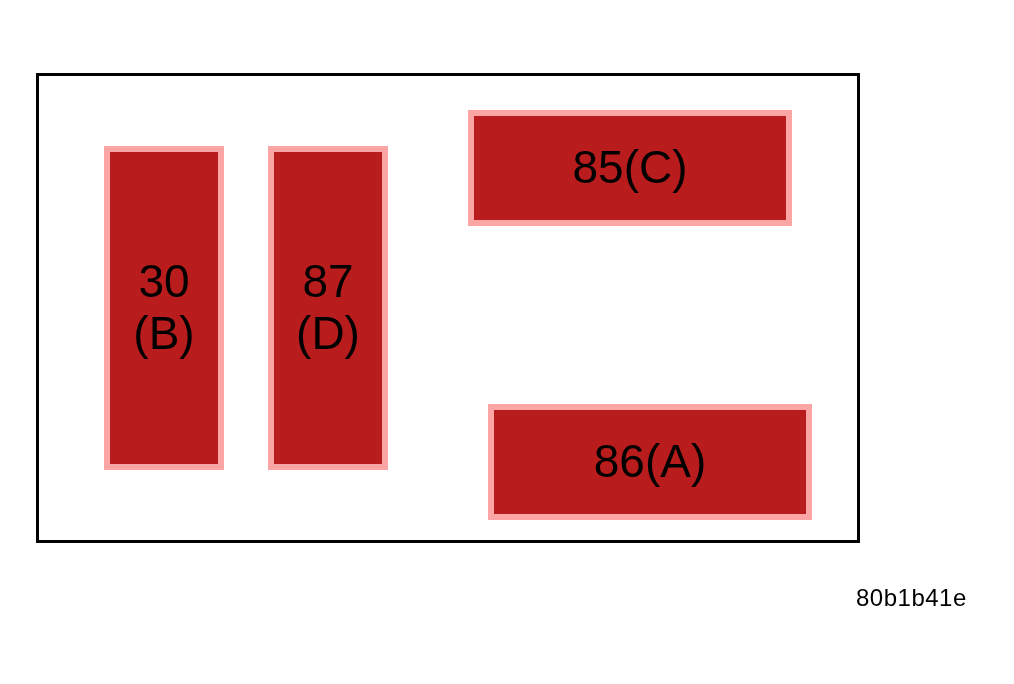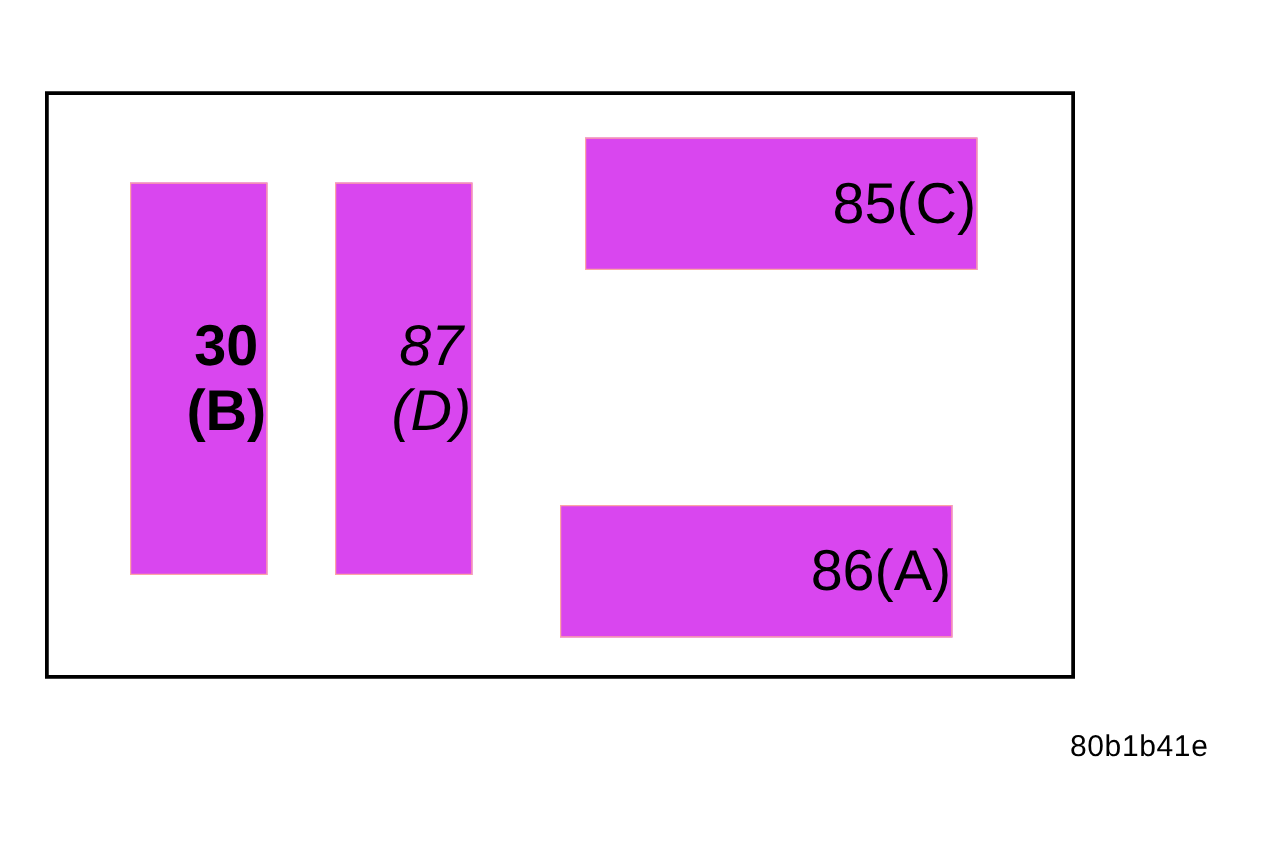--- a/index.html
+++ b/index.html
@@ -19,39 +19,39 @@
     position: absolute;
     left: 36px;
     top: 73px;
     width: 818px;
     height: 464px;
     border: 3px solid #000000;
     background: #ffffff;
   }
   .terminal {
     position: absolute;
-    border: 1px solid #fca5a5;
-    background: #d946ef;
+    border: 6px solid #fca5a5;
+    background: #b91c1c;
     display: flex;
     align-items: center;
-    justify-content: flex-end;
+    justify-content: center;
     color: #000000;
   }
   .terminal .t-label {
     font-size: 46px;
     line-height: 1.12;
     text-align: center;
     white-space: pre-line;
     color: #000000;
   }
-  .t-30 { left: 104px; top: 146px; width: 108px; height: 312px; font-weight: bold; }
-  .t-87 { left: 268px; top: 146px; width: 108px; height: 312px; font-style: italic; }
+  .t-30 { left: 104px; top: 146px; width: 108px; height: 312px; }
+  .t-87 { left: 268px; top: 146px; width: 108px; height: 312px; }
   .t-85  { left: 468px; top: 110px; width: 312px; height: 104px; }
   .t-87a { left: 468px; top: 257px; width: 312px; height: 104px; }
-  .t-86  { left: 448px; top: 404px; width: 312px; height: 104px; }
+  .t-86  { left: 488px; top: 404px; width: 312px; height: 104px; }
   .figure-code {
     position: absolute;
     left: 856px;
     top: 584px;
     width: 124px;
     font-size: 24px;
     color: #000000;
     text-align: left;
     letter-spacing: 0.5px;
   }

